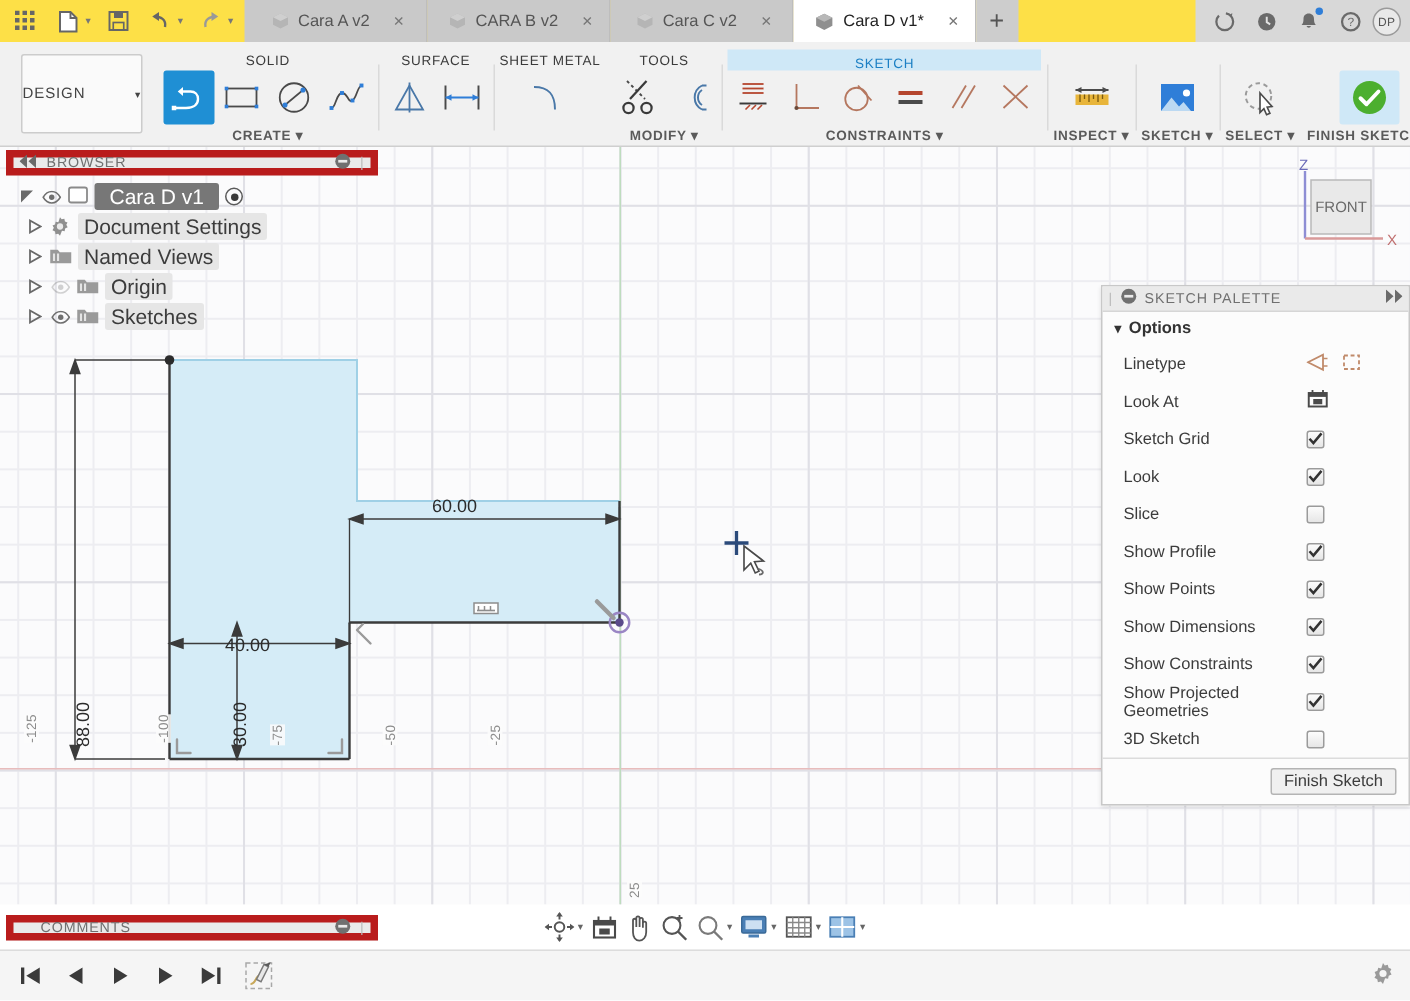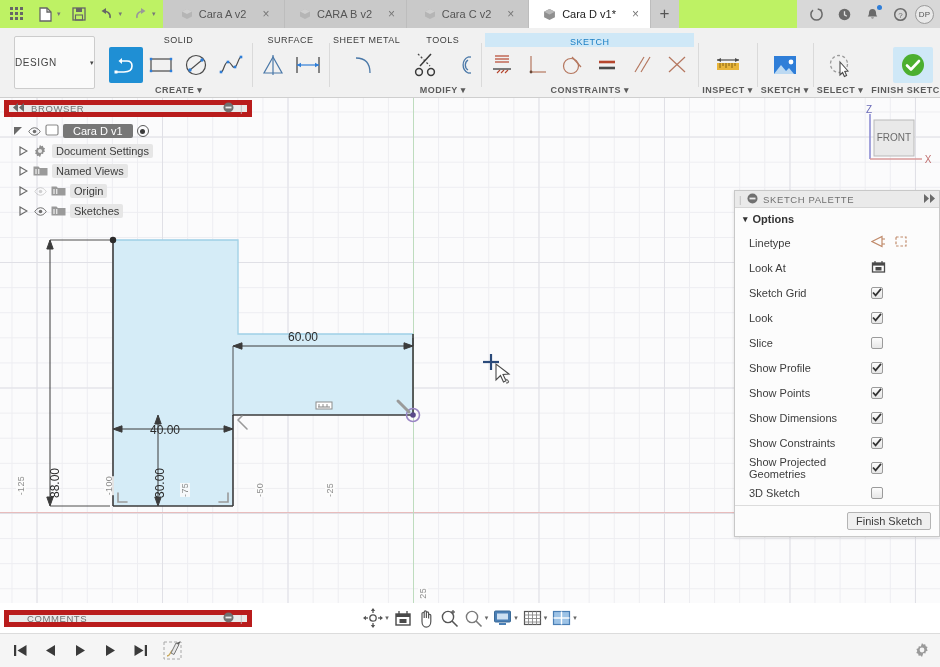--- a/index.html
+++ b/index.html
@@ -10,21 +10,21 @@
     font-size: 11px;
     color: #333;
     overflow: hidden;
     background: #fff;
   }
   #app { position: relative; width: 940px; height: 667px; }
 
   
   .titlebar {
     position: absolute; top: 0; left: 0; width: 940px; height: 28px;
-    background: #bef264;
+    background: #fde047;
     display: flex; align-items: stretch;
   }
   .tb-icons { display: flex; align-items: center; padding: 0 4px; gap: 2px; }
   .tb-btn {
     width: 26px; height: 26px; display: flex; align-items: center; justify-content: center;
     color: #666; cursor: default;
   }
   .tb-btn svg { display: block; }
   .caret { font-size: 7px; color: #777; margin-left: -3px; margin-right: 3px; }
 
@@ -153,21 +153,21 @@
   }
   .panel-hdr {
     height: 17px; background: #eaeaea; border: 5px solid #b91c1c;
     display: flex; align-items: center; padding: 0 4px; gap: 6px;
     color: #707070; font-size: 9.5px; letter-spacing: .6px;
   }
   .panel-hdr .grow { flex: 1; }
   .tree { padding-top: 4px; }
   .trow {
     display: flex; align-items: center; height: 20px; gap: 4px;
-    padding-left: 14px; color: #3c3c3c; font-size: 11px;
+    padding-left: 14px; color: #3c3c3c; font-size: 14px;
   }
   .trow.root { padding-left: 8px; }
   .tri {
     width: 11px; height: 11px; display: flex; align-items: center; justify-content: center;
     color: #6a6a6a;
   }
   .eye { width: 14px; display: flex; align-items: center; justify-content: center; color: #6f6f6f; }
   .eye.dim { opacity: .3; }
   .tfolder { width: 15px; display: flex; align-items: center; color: #9a9a9a; }
   .tname { padding: 1px 4px; border-radius: 2px; background: #e6e6e6; }

